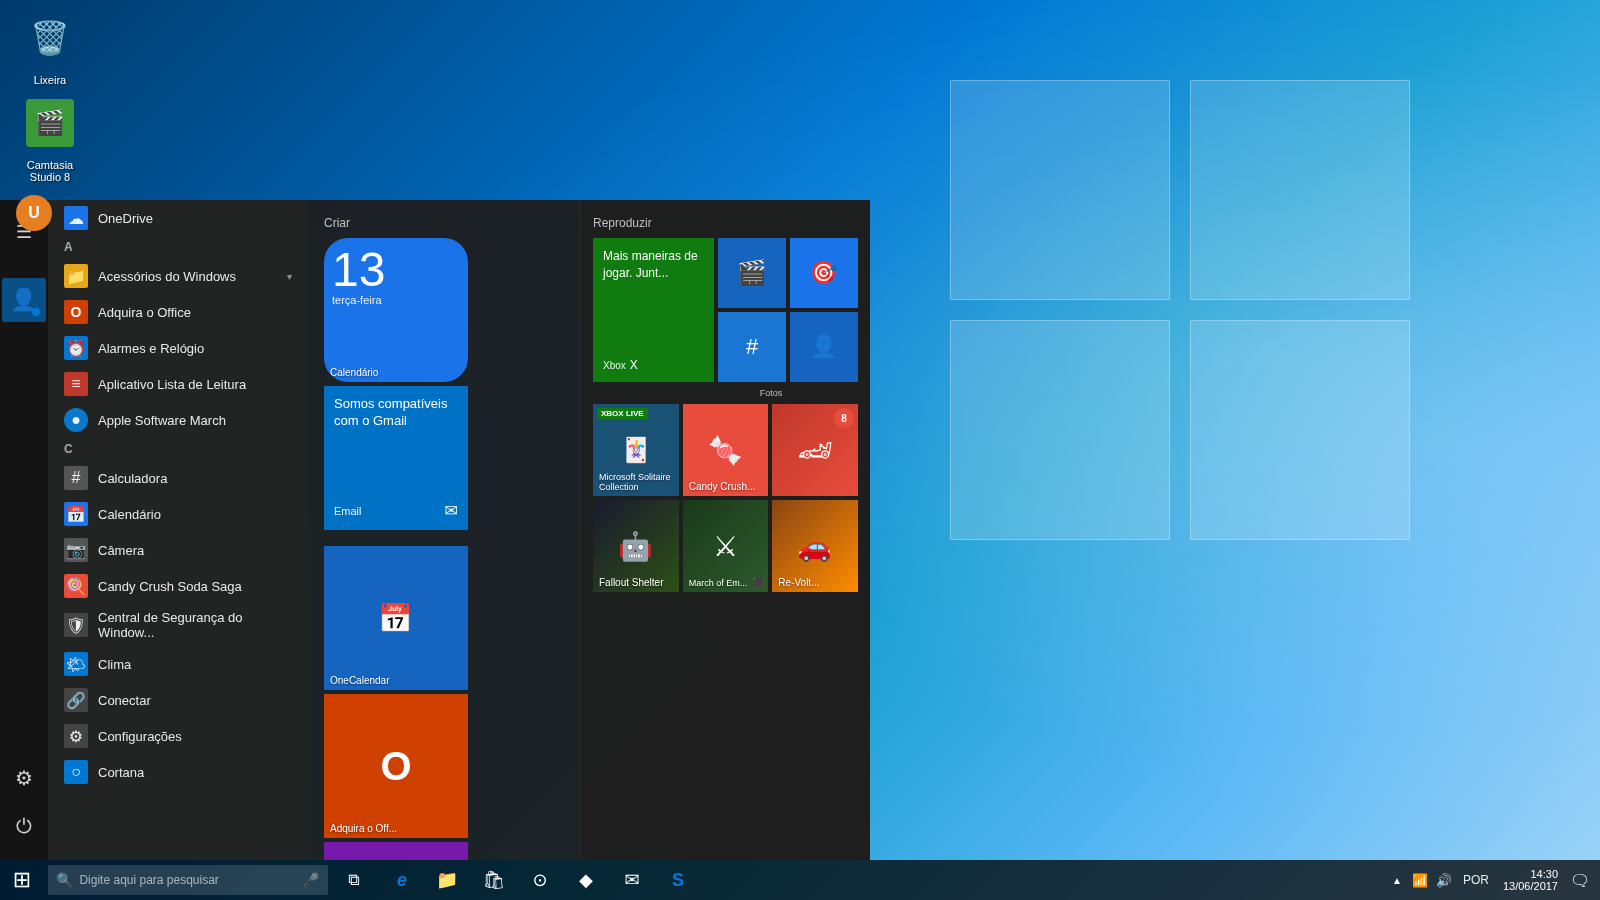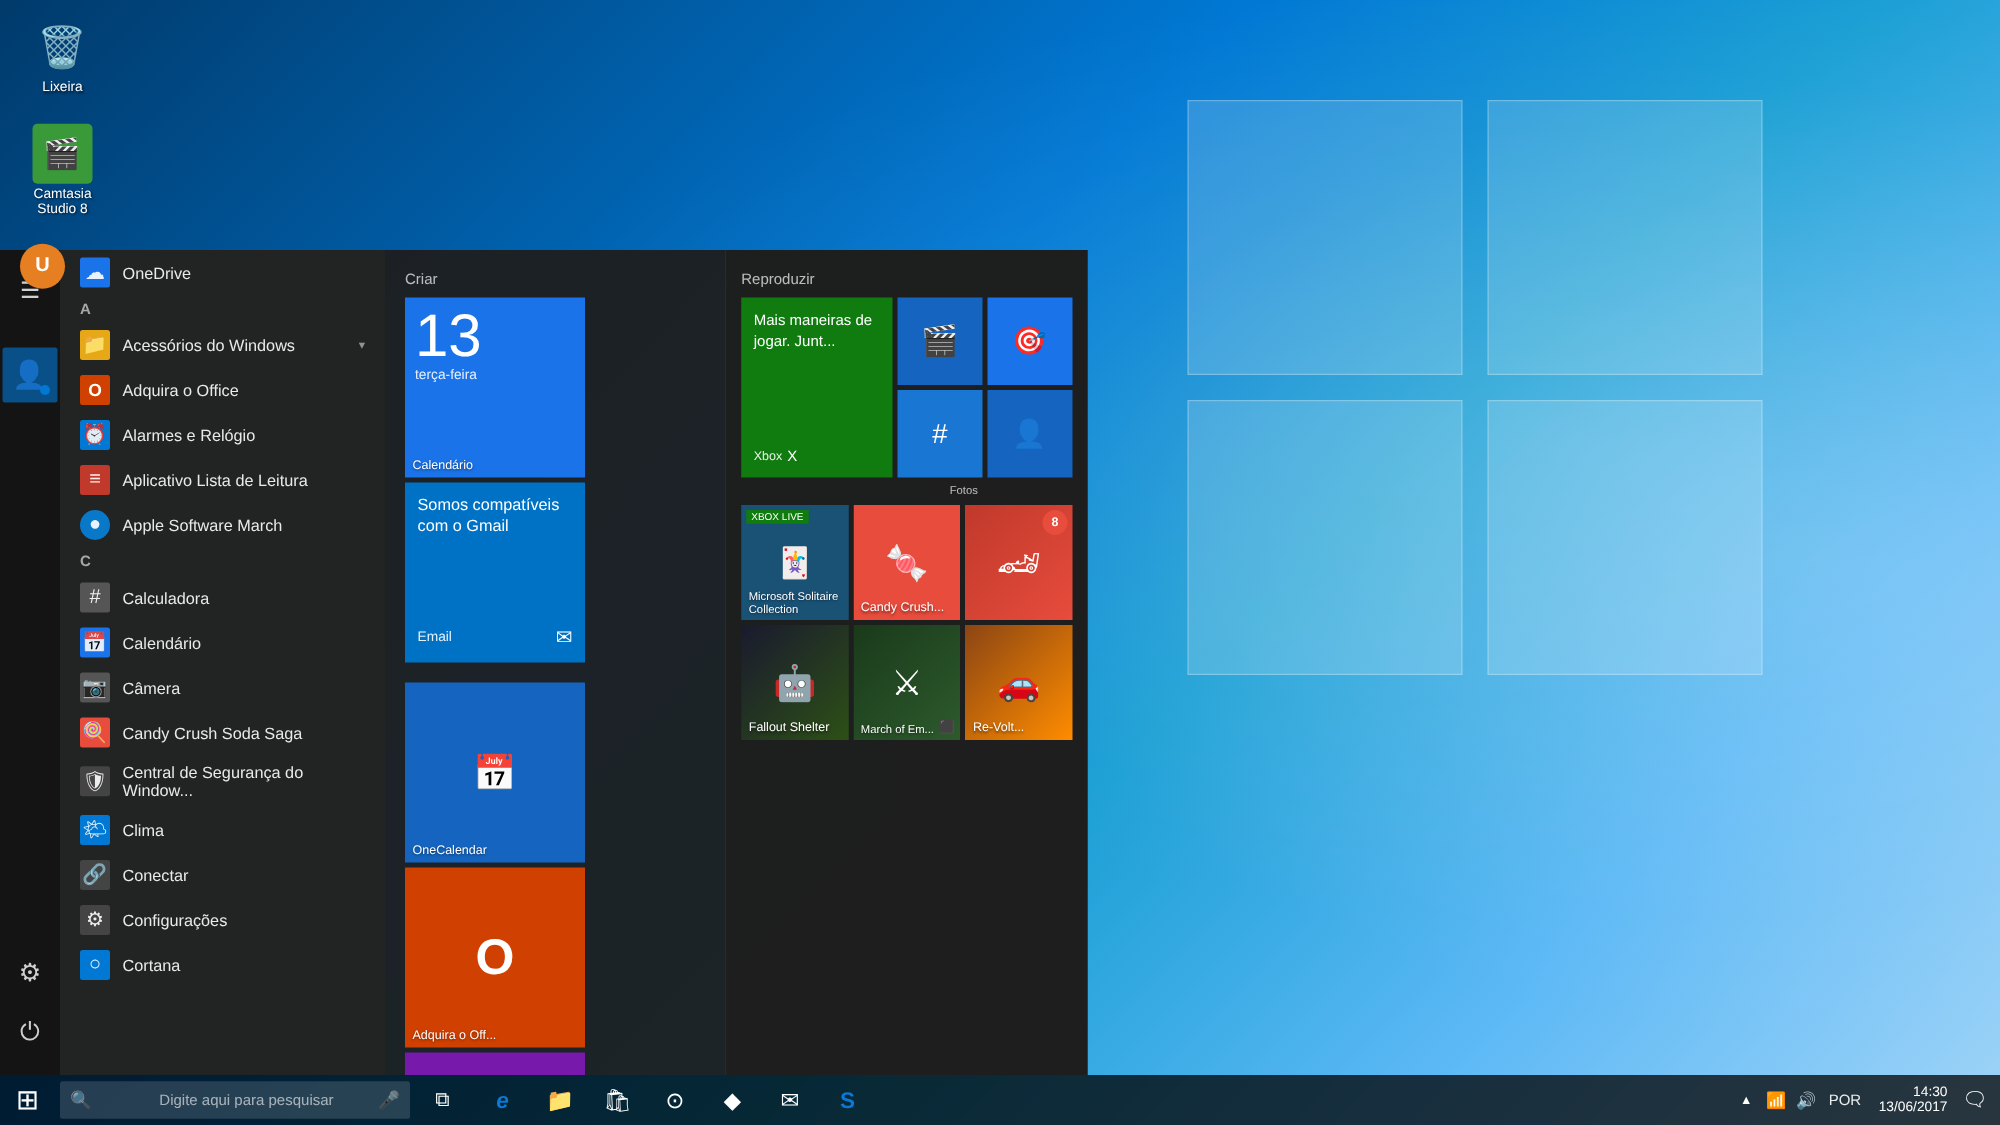--- a/index.html
+++ b/index.html
@@ -67,21 +67,21 @@
       display: flex;
       align-items: center;
       justify-content: center;
       font-size: 32px;
     }
     .desktop-icon .icon-label {
       color: white;
       font-size: 11px;
       text-align: center;
       text-shadow: 1px 1px 2px rgba(0,0,0,0.7);
-      margin-top: 2px;
+      margin-top: 12px;
       word-wrap: break-word;
       max-width: 80px;
     }
 
     
     .taskbar {
       position: absolute;
       bottom: 0; left: 0; right: 0;
       height: 40px;
       background: rgba(0,0,0,0.75);
@@ -100,21 +100,20 @@
       padding: 0 8px;
       margin: 0 4px;
     }
     .taskbar-search input {
       background: transparent;
       border: none;
       outline: none;
       color: rgba(255,255,255,0.8);
       font-size: 12px;
       width: 220px;
-      margin-left: 48px;
     }
     .taskbar-search input::placeholder { color: rgba(255,255,255,0.6); }
 
     .taskbar-icons {
       display: flex;
       align-items: center;
       gap: 2px;
       margin-left: 4px;
     }
 
@@ -311,20 +310,21 @@
       text-shadow: 0 1px 2px rgba(0,0,0,0.5);
     }
 
     
     .tile-calendario {
       background: #1a73e8;
       flex-direction: column;
       align-items: flex-start;
       justify-content: flex-start;
       padding: 8px;
+      border-radius: 24px;
     }
     .tile-calendario .cal-day { font-size: 48px; font-weight: 300; line-height: 1; color: white; }
     .tile-calendario .cal-weekday { font-size: 11px; color: rgba(255,255,255,0.9); }
 
     .tile-email {
       background: #0072c6;
       display: flex;
       align-items: center;
       justify-content: center;
     }
@@ -335,21 +335,21 @@
 
     
     .xbox-live-badge {
       position: absolute;
       top: 4px;
       left: 4px;
       background: #107c10;
       color: white;
       font-size: 8px;
       padding: 1px 4px;
-      font-weight: normal;
+      font-weight: bold;
     }
 
     
     .notif-dot {
       width: 8px;
       height: 8px;
       background: #0078d4;
       border-radius: 50%;
       position: absolute;
       bottom: 6px;

